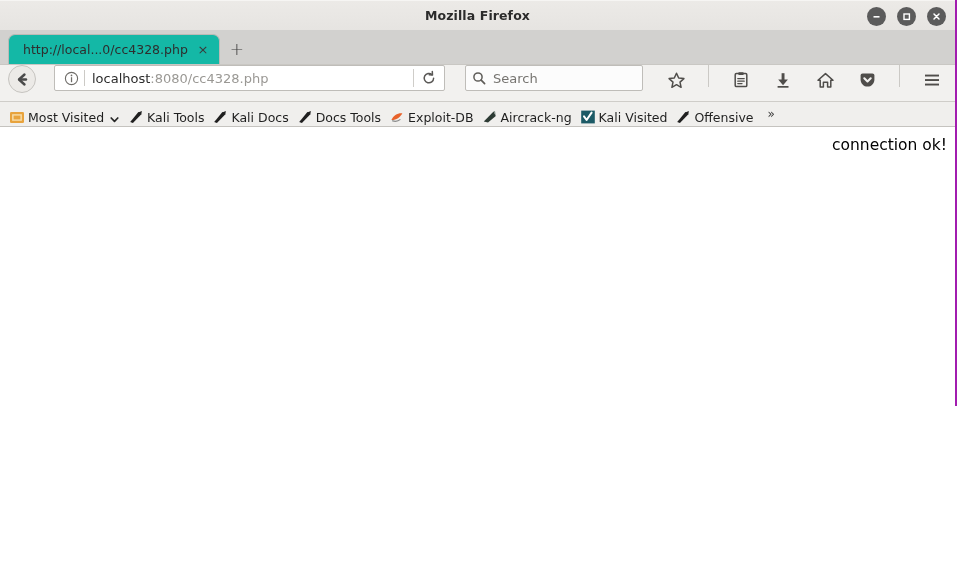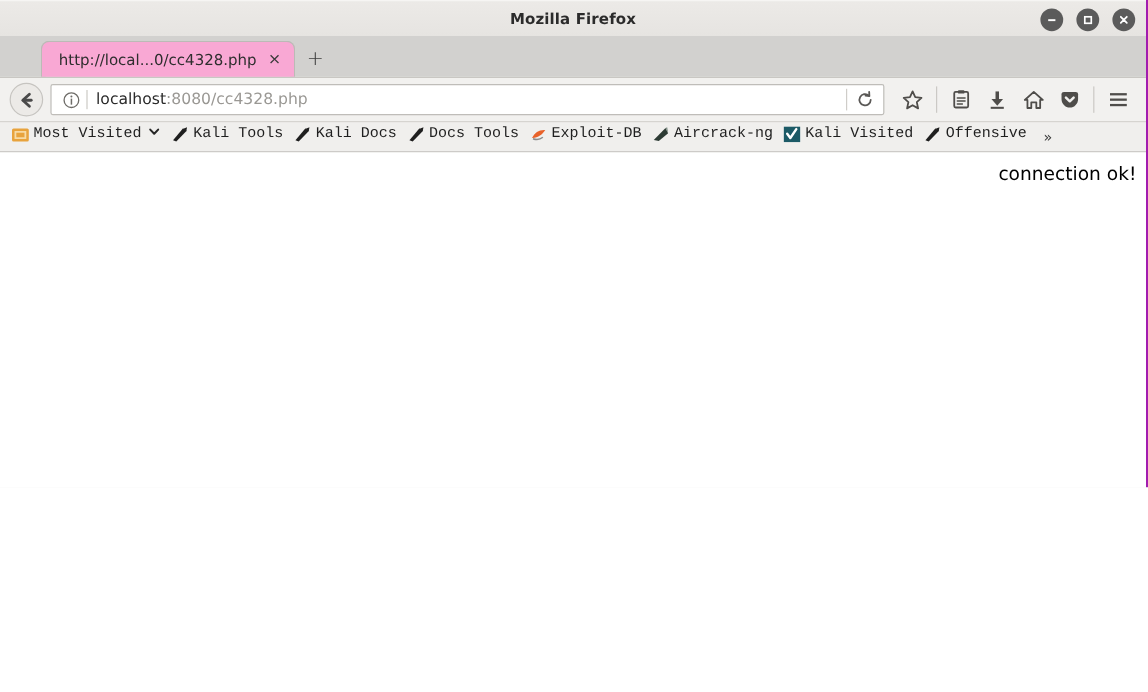--- a/index.html
+++ b/index.html
@@ -45,29 +45,28 @@
   .tabstrip {
     height: 34px; flex: 0 0 34px;
     background: #d2d1cf;
     position: relative;
     display: flex; align-items: flex-end;
     padding-left: 8px;
   }
   .tab {
     height: 30px;
     min-width: 196px;
-    background: #f9a8d4;
+    background: #14b8a6;
     border: 1px solid #bcbab6;
     border-bottom: none;
     border-radius: 7px 7px 0 0;
     display: flex; align-items: center;
     padding: 0 7px 0 14px;
     position: relative;
     cursor: pointer;
-    margin-left: 26px;
   }
   .tab-label {
     font-size: 12.5px; color: #2e2e2e;
     white-space: nowrap;
     flex: 1;
   }
   .tab-close {
     width: 18px; height: 18px; margin-left: 6px;
     display: flex; align-items: center; justify-content: center;
     color: #3a3a3a; font-size: 13px; line-height: 1;
@@ -79,23 +78,23 @@
     color: #3c3c3c; font-size: 17px; font-weight: 300;
     cursor: pointer; margin-left: 2px;
   }
 
   
   .navbar {
     height: 38px; flex: 0 0 38px;
     background: #f2f1ef;
     border-top: 1px solid #c9c7c3;
     border-bottom: 1px solid #cfcdc9;
-    display: flex; align-items: center;
+    display: flex; 
     padding: 0 8px;
-    gap: 0;
+    gap: 12px;
   }
   .navbtn {
     width: 30px; height: 30px;
     display: flex; align-items: center; justify-content: center;
     cursor: pointer; flex: 0 0 auto;
   }
   .back-btn {
     width: 28px; height: 28px; border-radius: 50%;
     background: #eceae7;
     border: 1px solid #c6c4c0;
@@ -142,26 +141,25 @@
   .bookmarks {
     height: 25px; flex: 0 0 25px;
     background: #f0efed;
     border-bottom: 1px solid #c5c3bf;
     display: flex; align-items: center;
     padding: 0 4px 0 5px;
     gap: 0;
     overflow: hidden;
   }
   .bm {
-    display: flex; align-items: flex-start;
+    display: flex; align-items: flex-end;
     height: 21px;
     padding: 0 4px;
     cursor: pointer; flex: 0 0 auto;
     gap: 3px;
-    font-family: Liberation Mono, monospace;
   }
   .bm-label { font-size: 12.5px; color: #1f1f1f; white-space: nowrap; }
   .bm-ico { width: 16px; height: 16px; flex: 0 0 auto; display:block;}
   .bm-chev { margin-left: 2px; display:flex; align-items:center;}
   .bm-overflow {
     margin-left: 6px; font-size: 12px; color: #3a3a3a;
     cursor: pointer; padding: 0 4px; flex: 0 0 auto;
   }
 
   
@@ -235,20 +233,27 @@
       <span class="url-text"><b>localhost</b><span>:8080/cc4328.php</span></span>
       <span class="url-reload-sep"></span>
       <span class="reload-btn">
         <svg width="16" height="16" viewBox="0 0 16 16">
           <path d="M12.6 8.2 A4.7 4.7 0 1 1 11 4.6" fill="none" stroke="#5a5856" stroke-width="1.5" stroke-linecap="round"></path>
           <path d="M11.3 1.6 L11.5 5.0 L8.2 4.7" fill="none" stroke="#5a5856" stroke-width="1.5" stroke-linecap="round" stroke-linejoin="round"></path>
         </svg>
       </span>
     </div>
 
+    <div class="searchbar">
+      <svg width="14" height="14" viewBox="0 0 14 14">
+        <circle cx="6" cy="6" r="4.1" fill="none" stroke="#5f5d59" stroke-width="1.5"></circle>
+        <path d="M9.2 9.2 L12.6 12.6" stroke="#5f5d59" stroke-width="1.7" stroke-linecap="round"></path>
+      </svg>
+      <span class="search-ph">Search</span>
+    </div>
 
     <div class="navbtn">
       <svg width="19" height="19" viewBox="0 0 19 19">
         <path d="M9.5 2.2 L11.7 7.0 L16.9 7.6 L13.0 11.1 L14.1 16.3 L9.5 13.7 L4.9 16.3 L6.0 11.1 L2.1 7.6 L7.3 7.0 Z" fill="none" stroke="#4f4d4a" stroke-width="1.5" stroke-linejoin="round"></path>
       </svg>
     </div>
 
     <div class="tool-sep"></div>
 
     <div class="navbtn">

